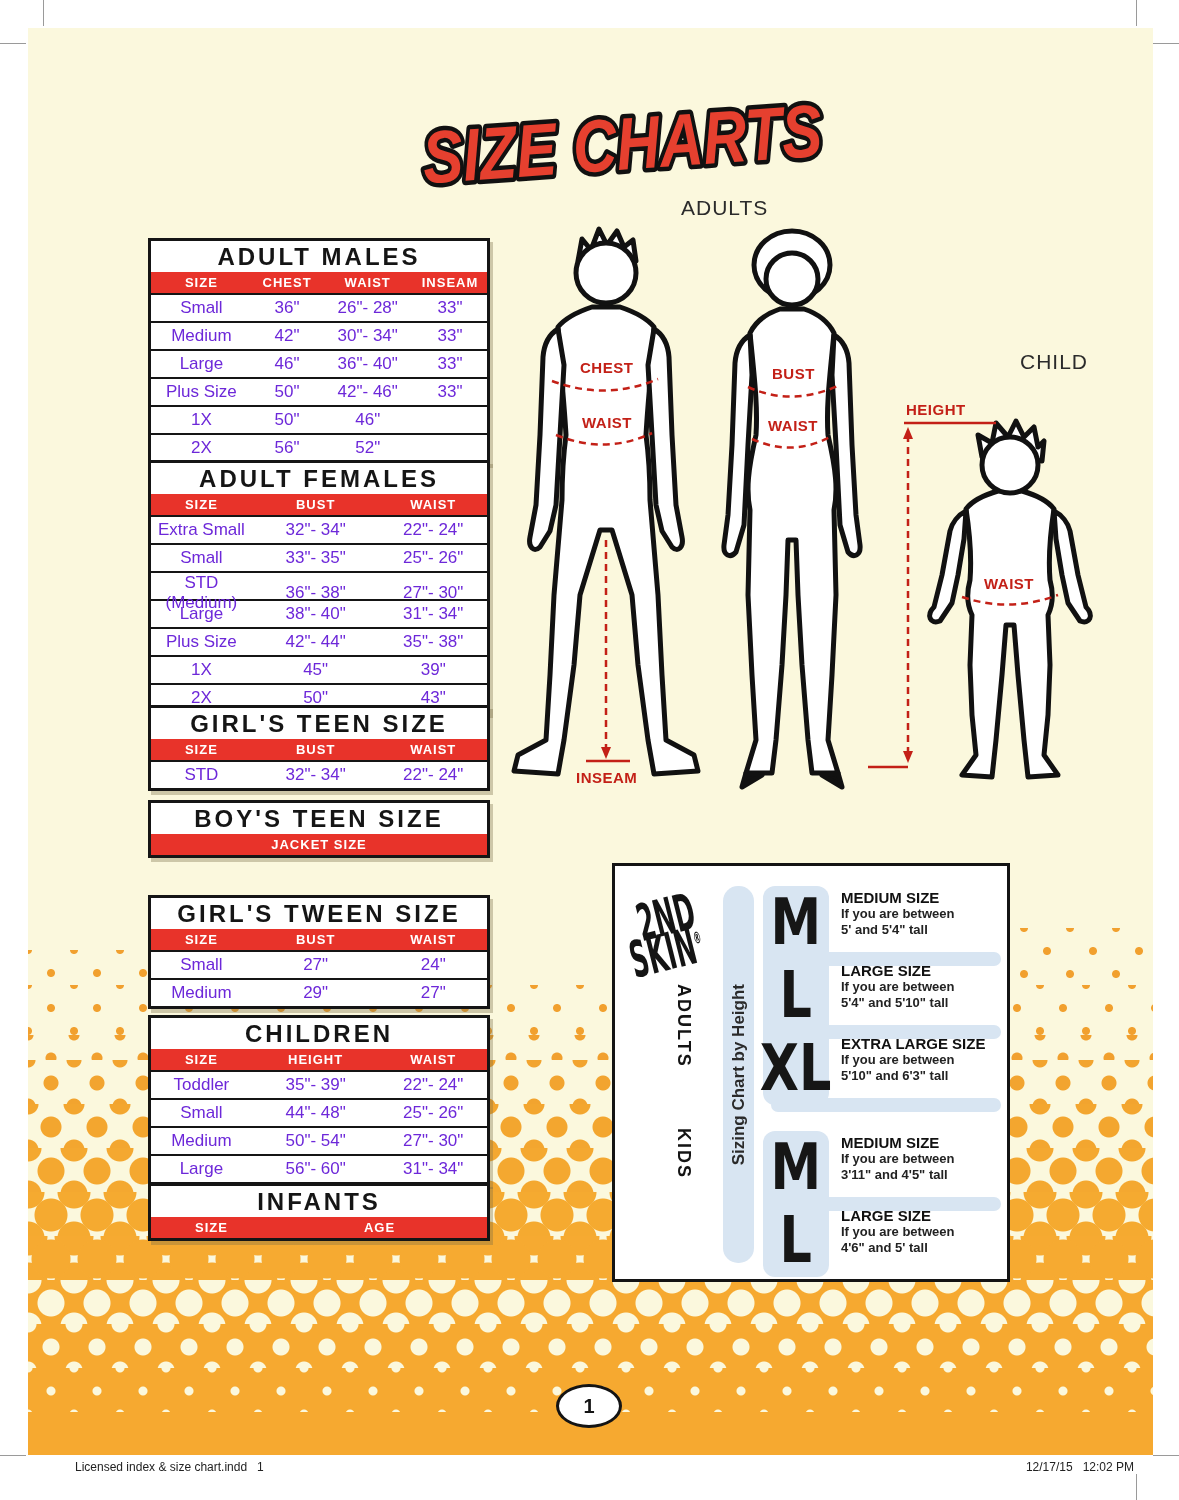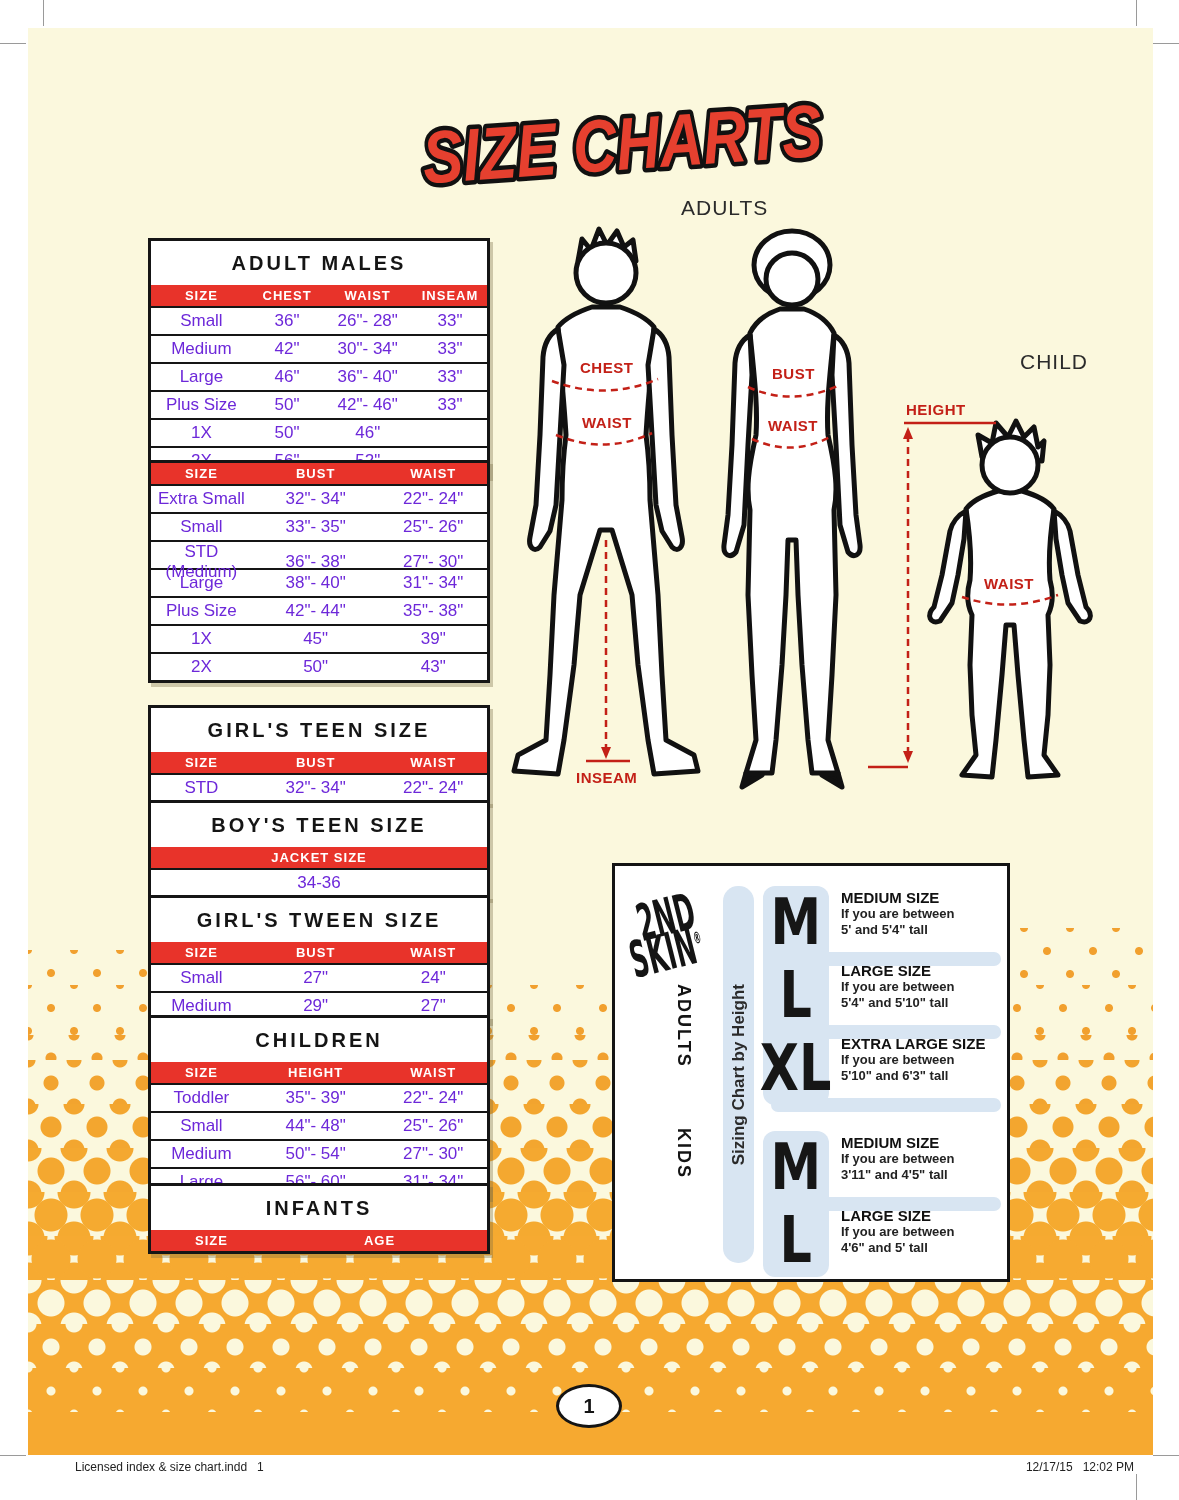--- a/index.html
+++ b/index.html
@@ -30,22 +30,22 @@
   .d13{background-image:radial-gradient(circle,#F4A830 13px,transparent 14px),radial-gradient(circle,#F4A830 13px,transparent 14px);}
   .d16{background-image:radial-gradient(circle,#F5AA30 16px,transparent 17px),radial-gradient(circle,#F5AA30 16px,transparent 17px);}
   .d19{background-image:radial-gradient(circle,#F6AA31 19px,transparent 20px),radial-gradient(circle,#F6AA31 19px,transparent 20px);}
   .h13{background-image:radial-gradient(circle,#FBF8DD 13px,transparent 14px),radial-gradient(circle,#FBF8DD 13px,transparent 14px);background-size:46px 46px;background-position:0 0,23px 23px;}
   .h8 {background-image:radial-gradient(circle,#FBF8DD 8px,transparent 9px),radial-gradient(circle,#FBF8DD 8px,transparent 9px);background-size:46px 46px;background-position:0 0,23px 23px;}
   .h4 {background-image:radial-gradient(circle,#FBF8DD 4px,transparent 5px),radial-gradient(circle,#FBF8DD 4px,transparent 5px);background-size:46px 46px;background-position:0 0,23px 23px;}
 
   
   .size-table{position:absolute;left:120px;width:342px;background:#ffffff;border:3px solid #151515;
               box-shadow:3px 4px 0 rgba(120,110,70,0.35);box-sizing:border-box;}
-  .t-title{height:44px;display:flex;align-items:center;justify-content:center;
-           font-size:20px;font-weight:bold;letter-spacing:3px;color:#151515;}
+  .t-title{height:31px;display:flex;align-items:center;justify-content:center;
+           font-size:24px;font-weight:bold;letter-spacing:3px;color:#151515;}
   .t-hrow{display:grid;height:21px;align-items:center;background:#E8332A;color:#ffffff;
           font-size:13px;font-weight:bold;letter-spacing:1px;text-align:center;}
   .t-drow{display:grid;height:26px;align-items:center;border-top:2px solid #151515;
           font-size:17px;color:#6d28d9;text-align:center;}
   .t4 .t-hrow,.t4 .t-drow{grid-template-columns:30% 21% 27% 22%;}
   .t3 .t-hrow,.t3 .t-drow{grid-template-columns:30% 38% 32%;}
   .t2 .t-hrow,.t2 .t-drow{grid-template-columns:36% 64%;}
   .t1 .t-hrow,.t1 .t-drow{grid-template-columns:100%;}
   .tt0{top:210px;} .tt1{top:432px;} .tt2{top:677px;} .tt3{top:772px;}
   .tt4{top:867px;} .tt5{top:987px;} .tt6{top:1155px;}
@@ -211,20 +211,21 @@
           <span></span>
         </div>
         <div class="t-drow">
           <span>2X</span>
           <span>56"</span>
           <span>52"</span>
           <span></span>
         </div>
       </div>
     <div class="size-table t3 tt1">
+        <div class="t-title">ADULT FEMALES</div>
         <div class="t-hrow">
           <span>SIZE</span>
           <span>BUST</span>
           <span>WAIST</span>
         </div>
         <div class="t-drow">
           <span>Extra Small</span>
           <span>32"- 34"</span>
           <span>22"- 24"</span>
         </div>
@@ -269,23 +270,20 @@
         <div class="t-drow">
           <span>STD</span>
           <span>32"- 34"</span>
           <span>22"- 24"</span>
         </div>
       </div>
     <div class="size-table t1 tt3">
         <div class="t-title">BOY'S TEEN SIZE</div>
         <div class="t-hrow">
           <span>JACKET SIZE</span>
-        </div>
-        <div class="t-drow">
-          <span>34-36</span>
         </div>
       </div>
     <div class="size-table t3 tt4">
         <div class="t-title">GIRL'S TWEEN SIZE</div>
         <div class="t-hrow">
           <span>SIZE</span>
           <span>BUST</span>
           <span>WAIST</span>
         </div>
         <div class="t-drow">

